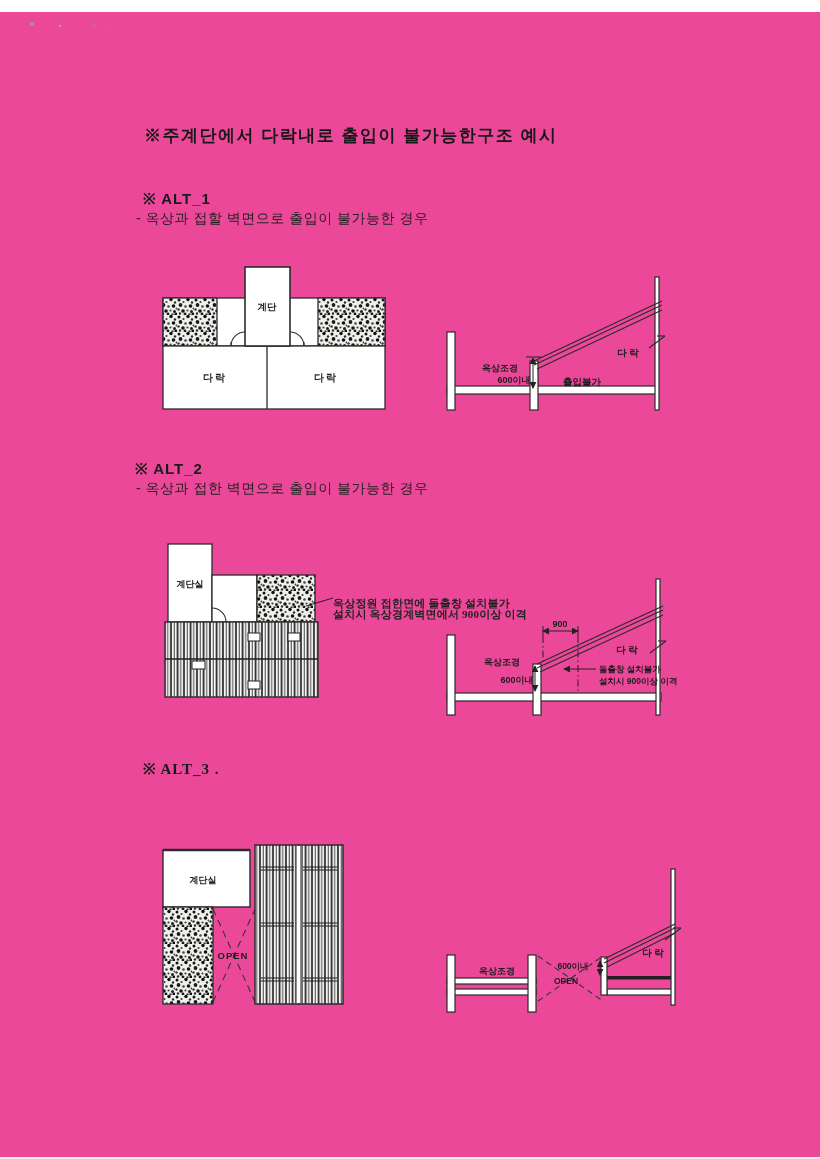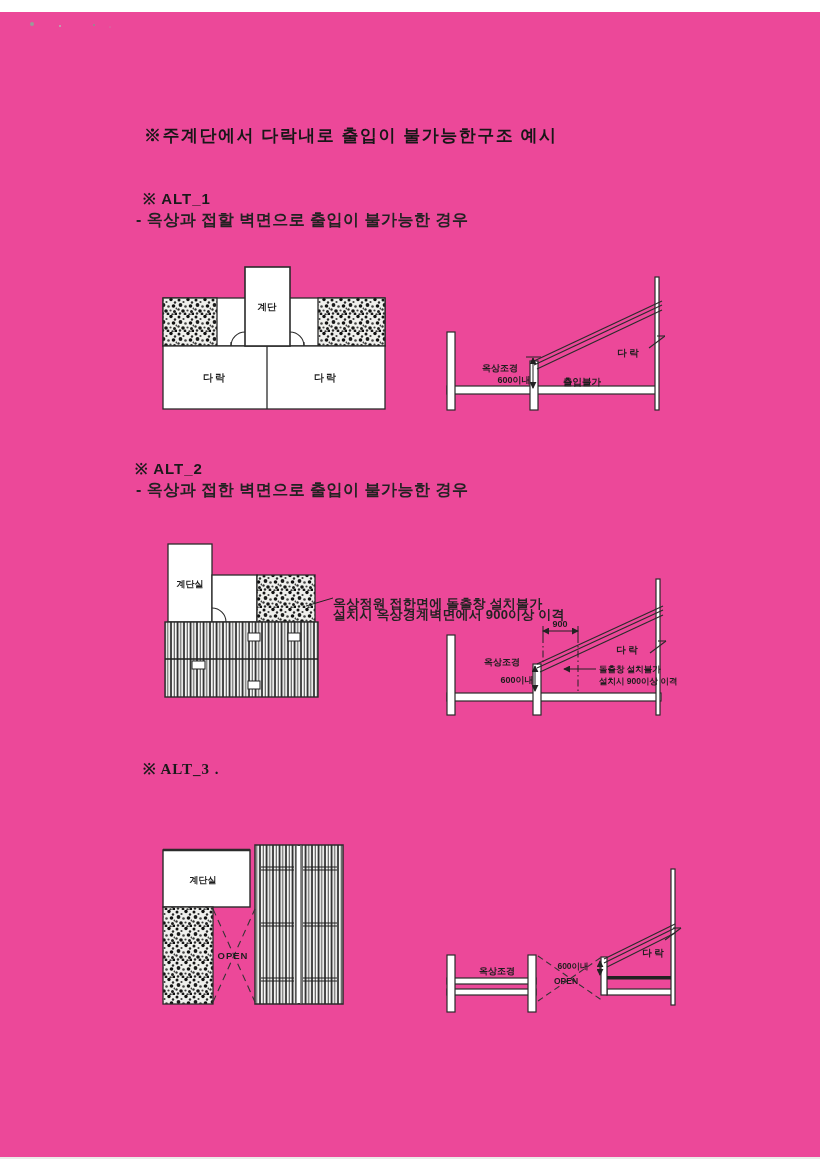--- a/index.html
+++ b/index.html
@@ -7,27 +7,27 @@
     position:relative;width:820px;height:1159px;margin:12px auto;
     background:#ec4899;overflow:hidden;
     font-family:"Liberation Sans",sans-serif;color:#1c1c1c;
   }
   .abs{position:absolute;}
   .doc-title{
     left:144px;top:112px;font-size:17px;font-weight:700;
     letter-spacing:1.5px;color:#171717;
   }
   .sec-heading{font-size:15px;font-weight:700;letter-spacing:1px;color:#1a1a1a;}
-  .sec-desc{font-size:16px;font-weight:700;letter-spacing:.5px;color:#222;}
+  .sec-desc{font-size:14px;font-weight:400;letter-spacing:.5px;color:#222;}
   .h1{left:143px;top:176px;} .d1{left:136px;top:198px;}
   .h2{left:135px;top:446px;} .d2{left:136px;top:468px;}
   .h3{left:143px;top:746px;font-family:Liberation Serif, serif;} .d3{left:136px;top:768px;}
   .ann{
-    left:333px;top:586px;font-size:13px;line-height:11px;
-    letter-spacing:0.2px;font-weight:600;color:#222;white-space:nowrap;
+    left:333px;top:586px;font-size:11px;line-height:11px;
+    letter-spacing:0.2px;font-weight:600;color:#222;white-space:nowrap;font-family:Liberation Serif, serif;
   }
   svg text{font-family:"Liberation Sans",sans-serif;fill:#1d1d1d;font-weight:600;}
   .specks{left:30px;top:10px;width:4px;height:4px;background:#9a9a9a;border-radius:50%;
     box-shadow:28px 2px 0 -1px #b5b5b5, 62px 1px 0 -1px #8f8f8f, 78px 3px 0 -1.5px #aaa;}
   .scan-edge{left:0;top:1145px;width:820px;height:14px;background:#ebebe8;}
 </style>
 </head>
 <body>
 
 <div class="page">

